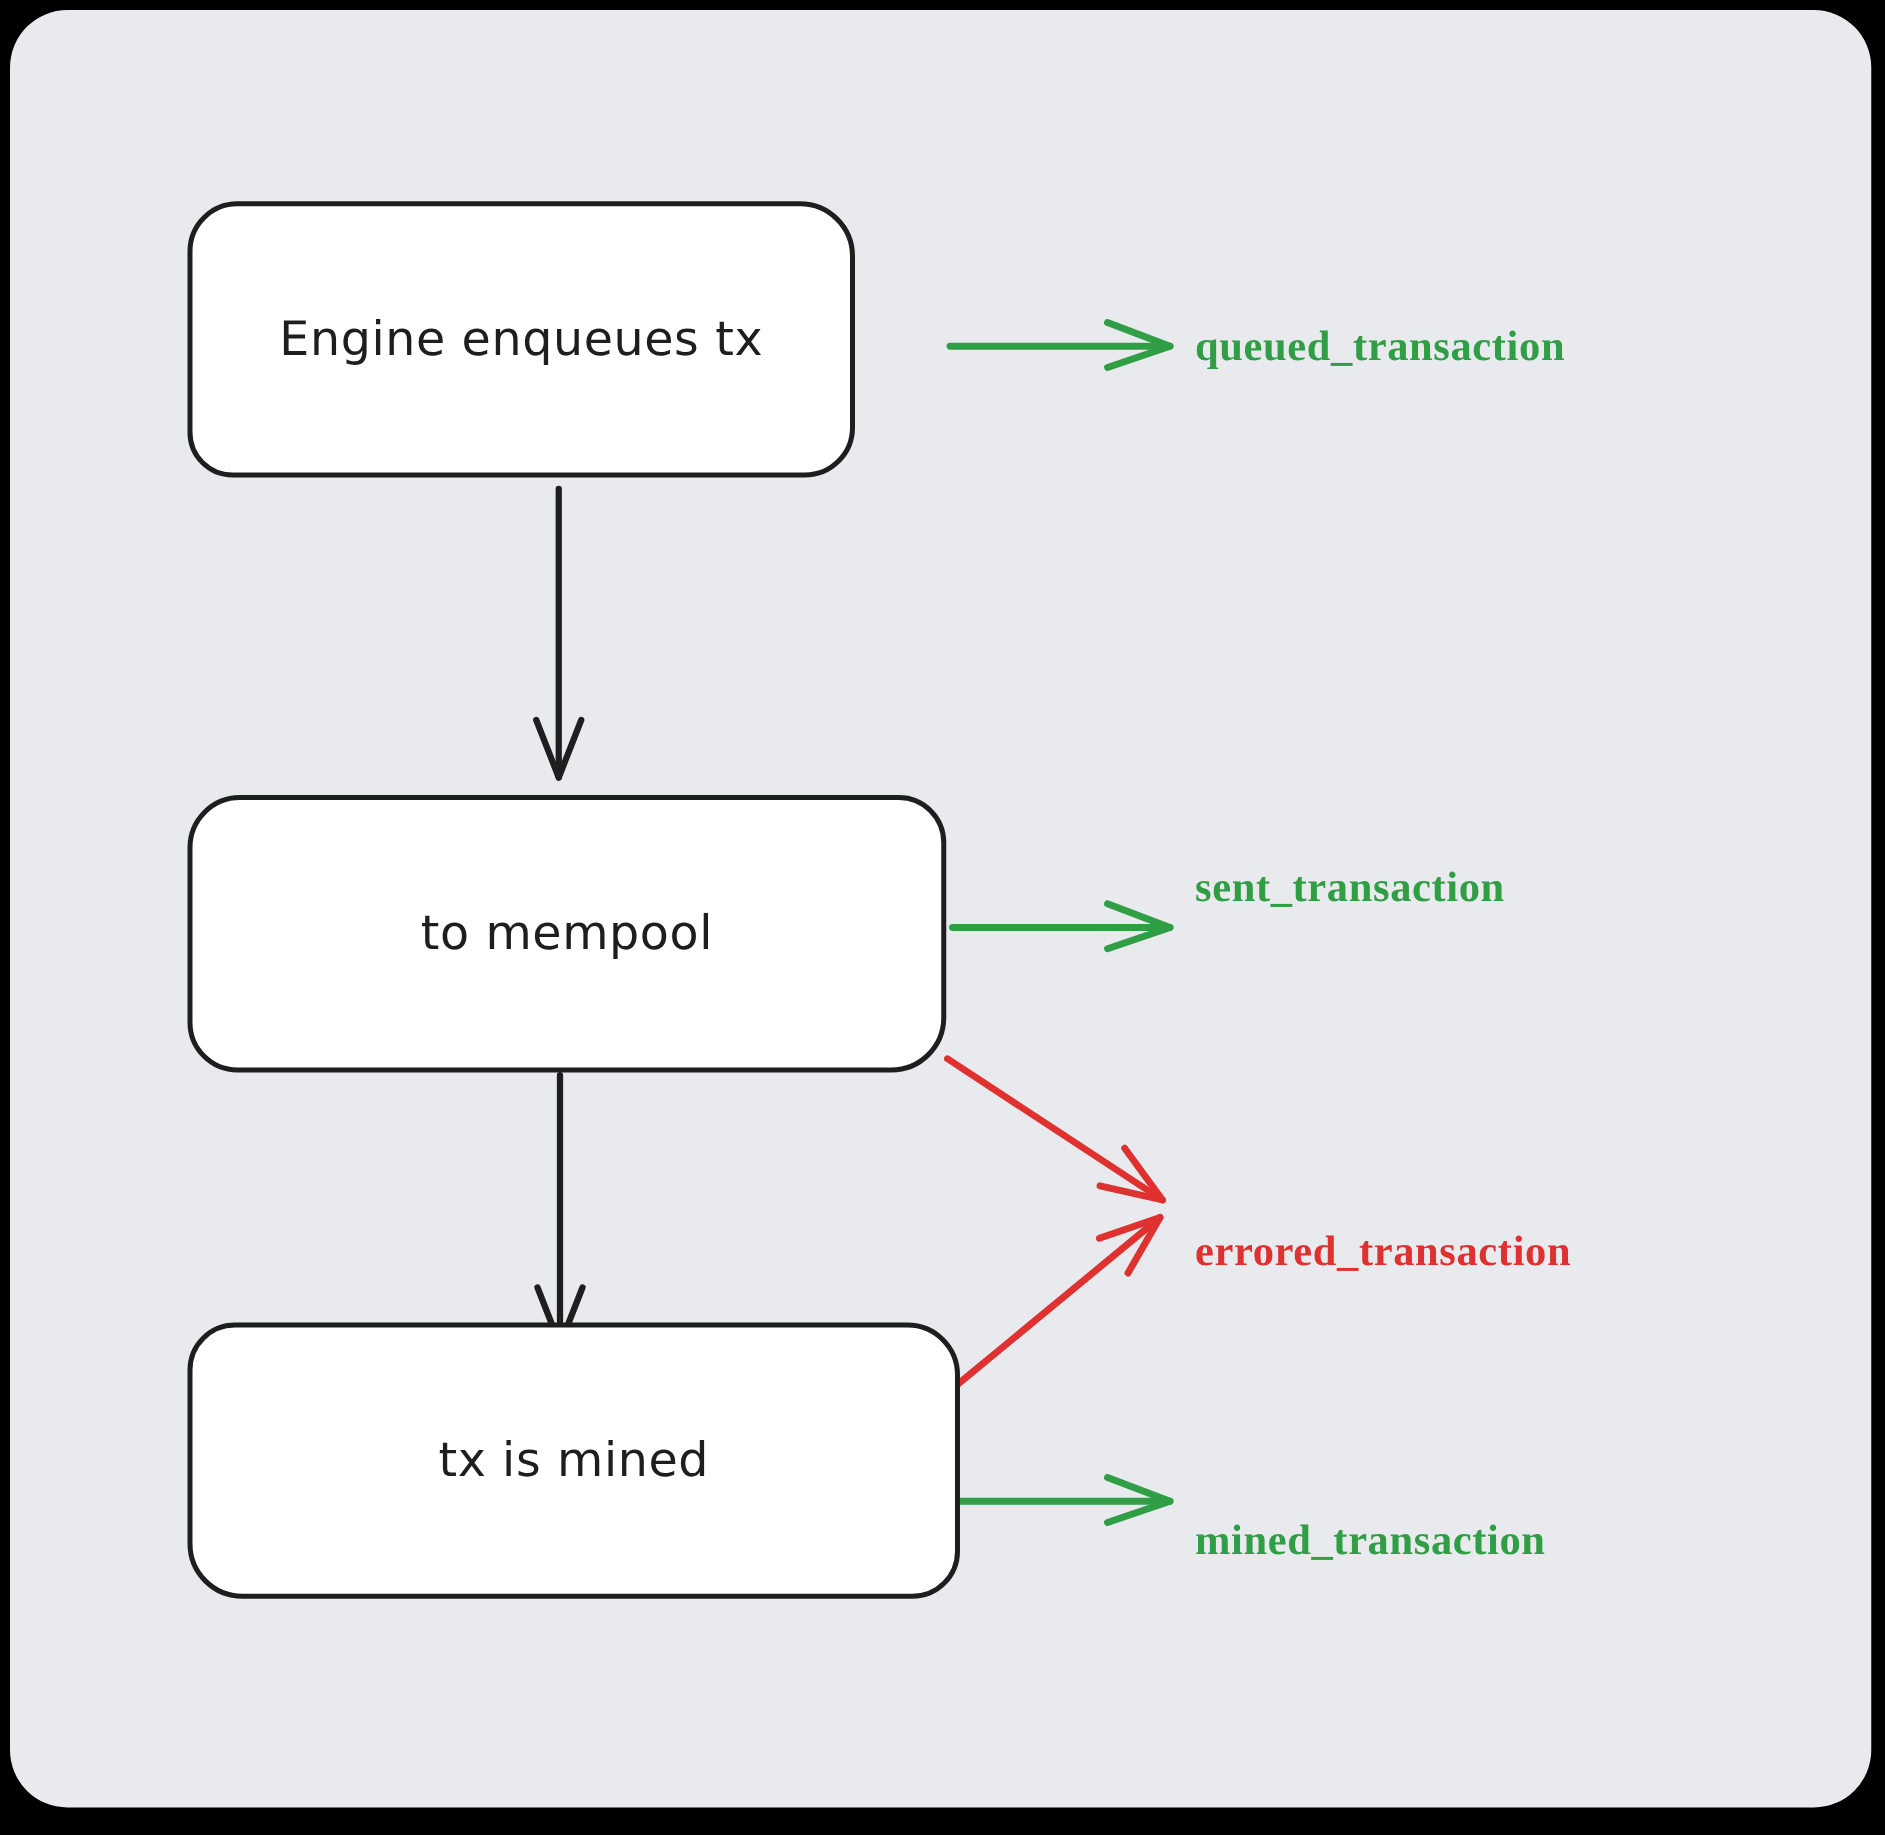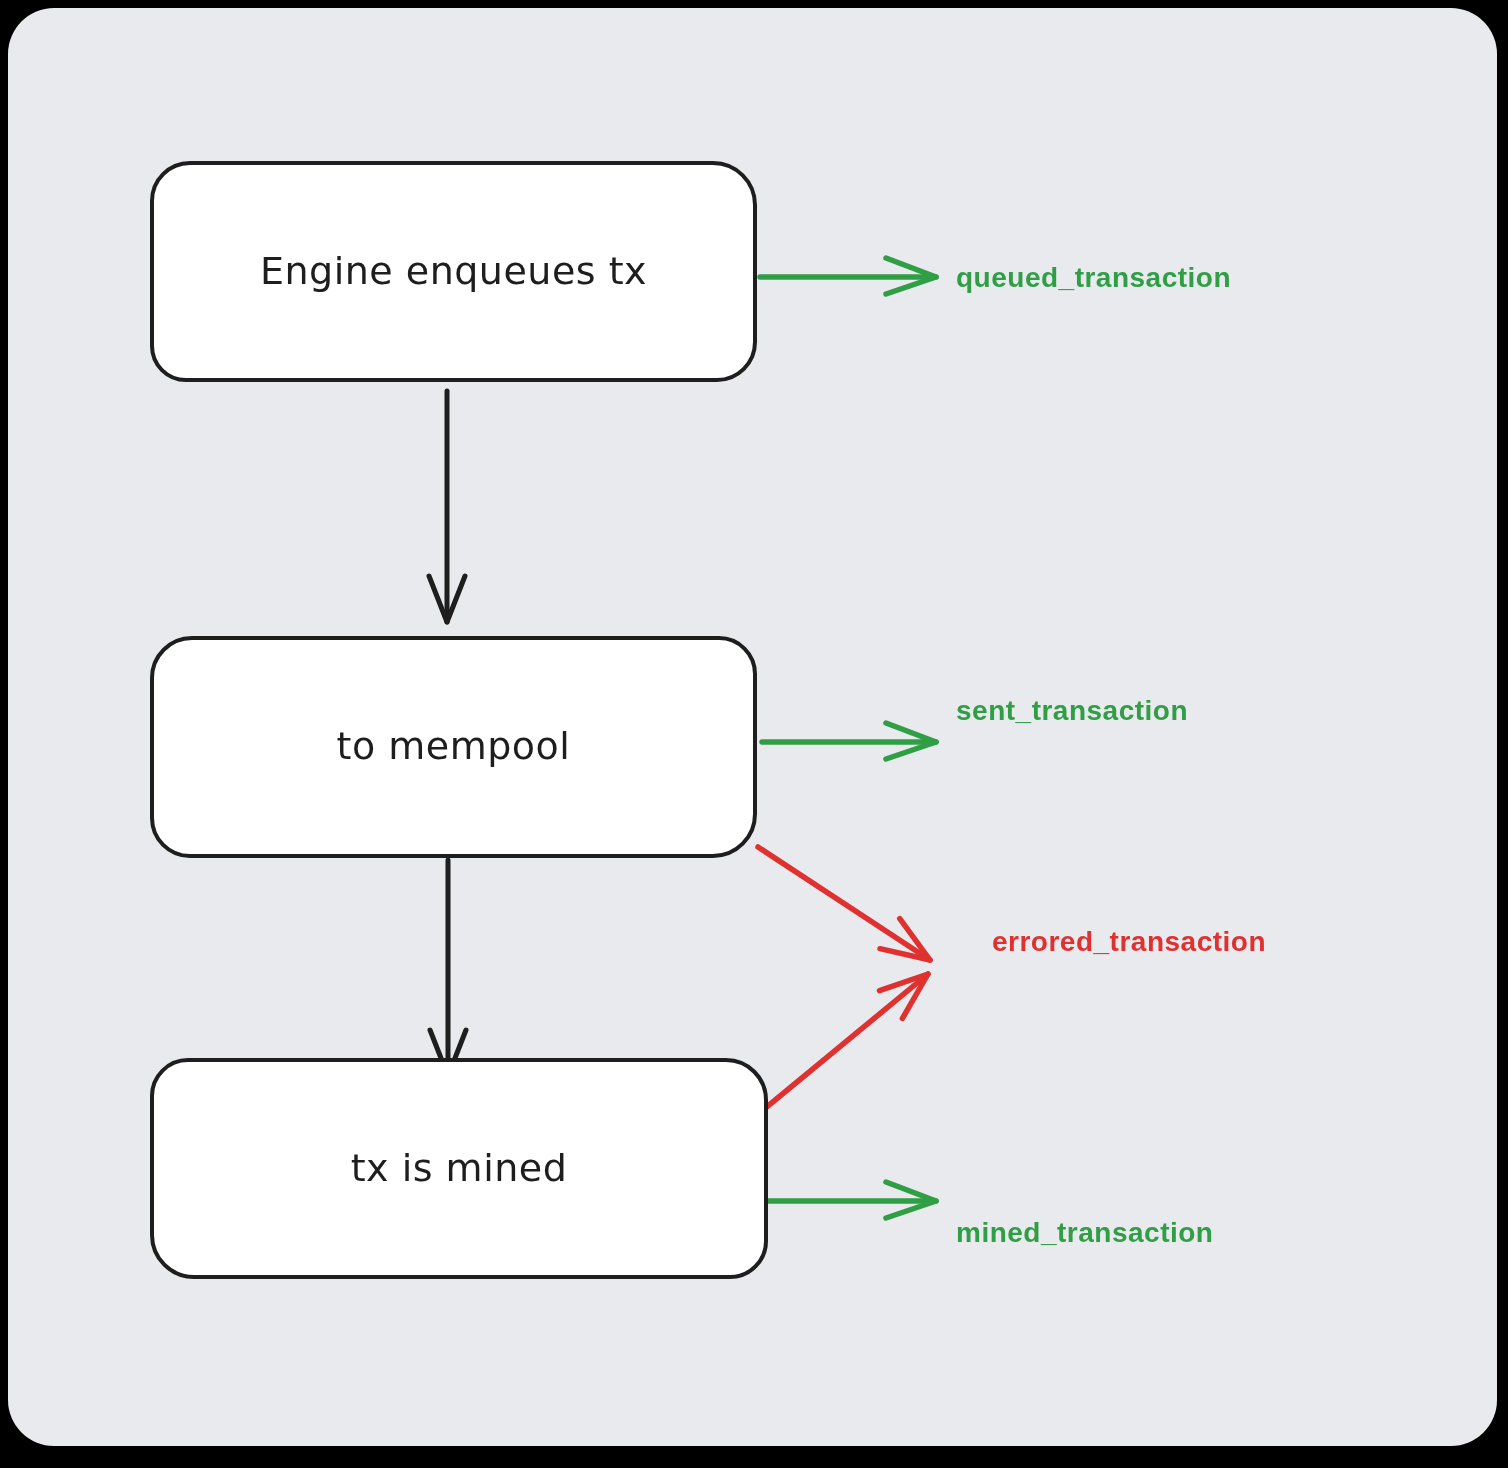--- a/index.html
+++ b/index.html
@@ -51,38 +51,38 @@
     display: flex;
     flex-direction: column;
     align-items: center;
     justify-content: center;
     text-align: center;
     color: var(--stroke);
     font-size: 38px;
     line-height: 1.35;
     letter-spacing: 0.5px;
   }
-  .node-1 { left: 150px; top: 161px; width: 607px; height: 221px; }
+  .node-1 { left: 150px; top: 161px; width: 534px; height: 221px; }
   .node-2 { left: 150px; top: 636px; width: 607px; height: 222px; border-radius: 42px 38px 44px 40px; }
   .node-3 { left: 150px; top: 1058px; width: 618px; height: 221px; border-radius: 38px 42px 38px 44px; }
   .event-label {
     position: absolute;
     left: 956px;
     transform: translateY(-50%);
-    font-family: Liberation Sans, sans-serif;
+    font-family: Liberation Serif, serif;
     font-weight: bold;
-    font-size: 28px;
+    font-size: 34px;
     letter-spacing: 0.5px;
     white-space: nowrap;
   }
   .event-green { color: var(--green); }
   .event-red   { color: var(--red); }
   .ev-queued  { top: 278px; }
   .ev-sent    { top: 711px; }
-  .ev-errored { top: 942px; margin-left: 36px; }
+  .ev-errored { top: 1002px; }
   .ev-mined   { top: 1201px; margin-top: 32px; }
 </style>
 </head>
 <body>
 
 <div class="stage">
   <div class="canvas"></div>
 
   <svg class="arrows" viewBox="0 0 1508 1468">
     <defs>

